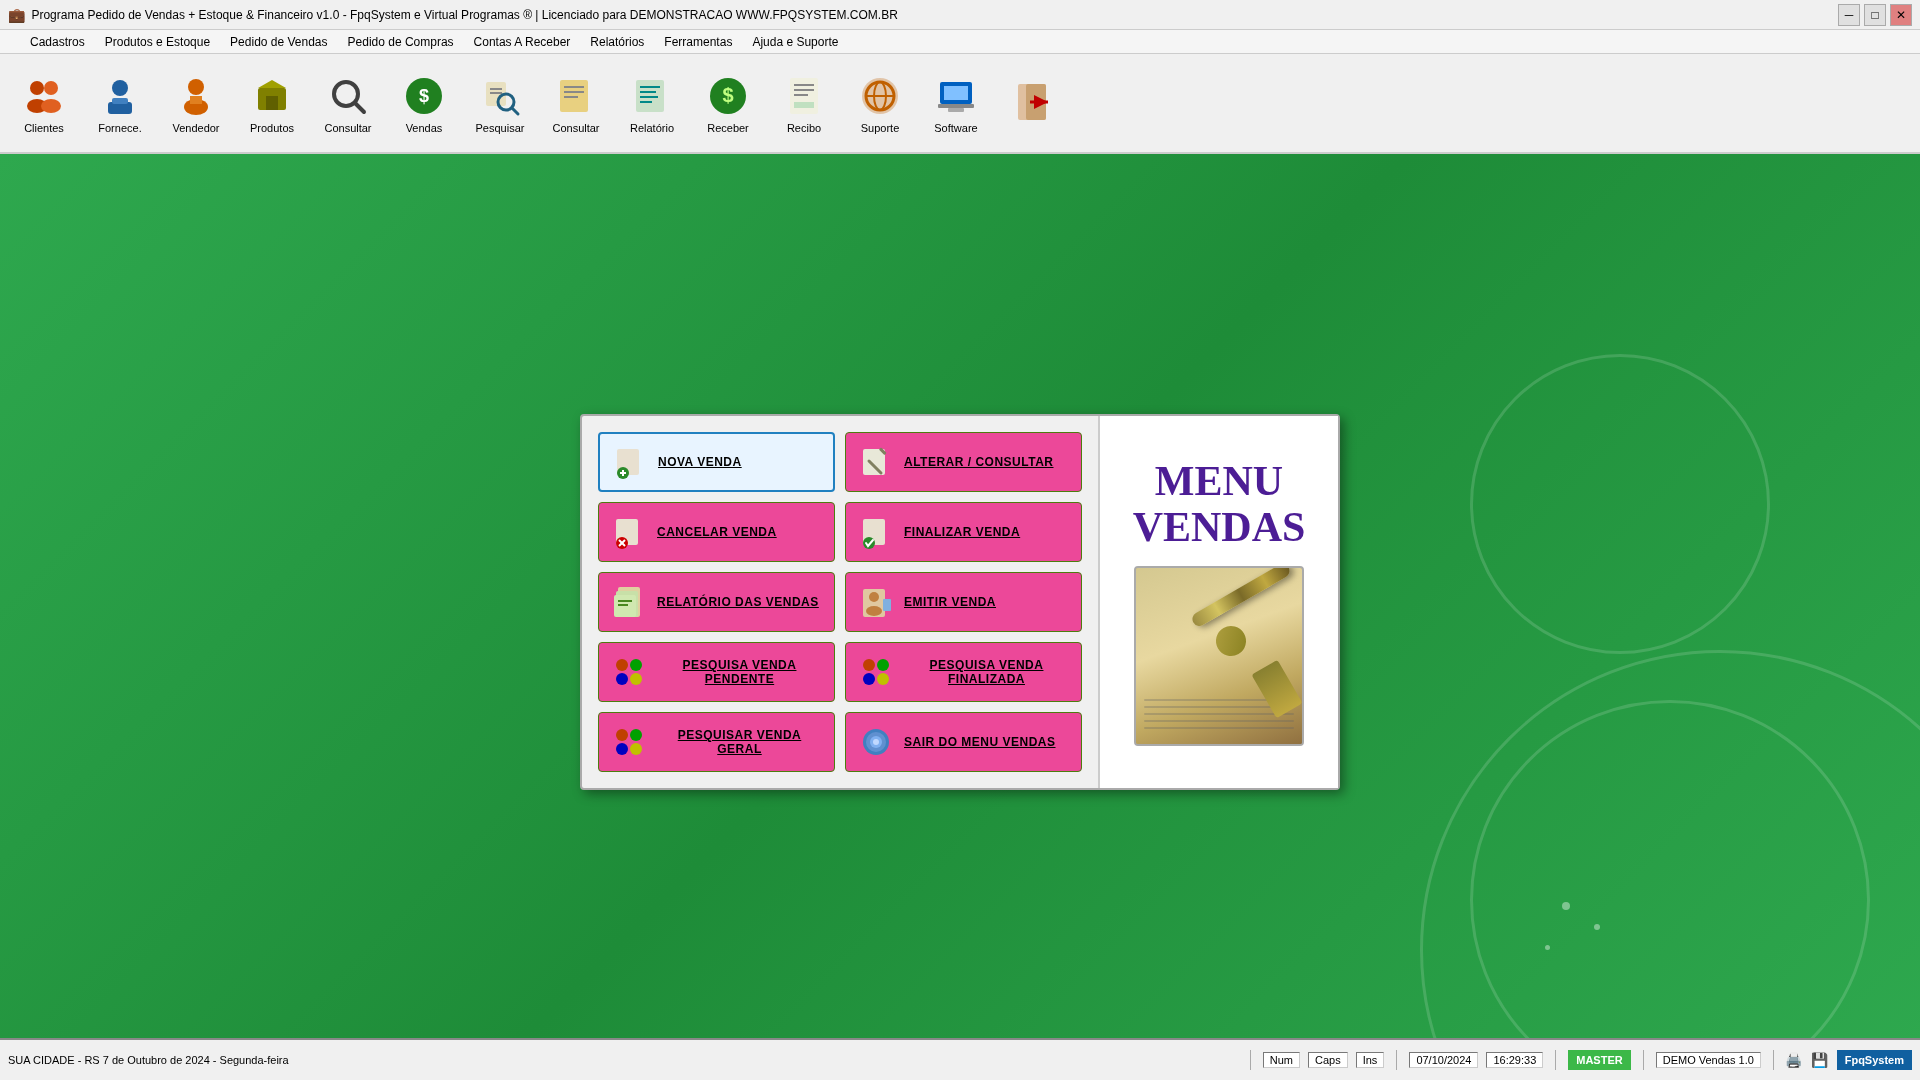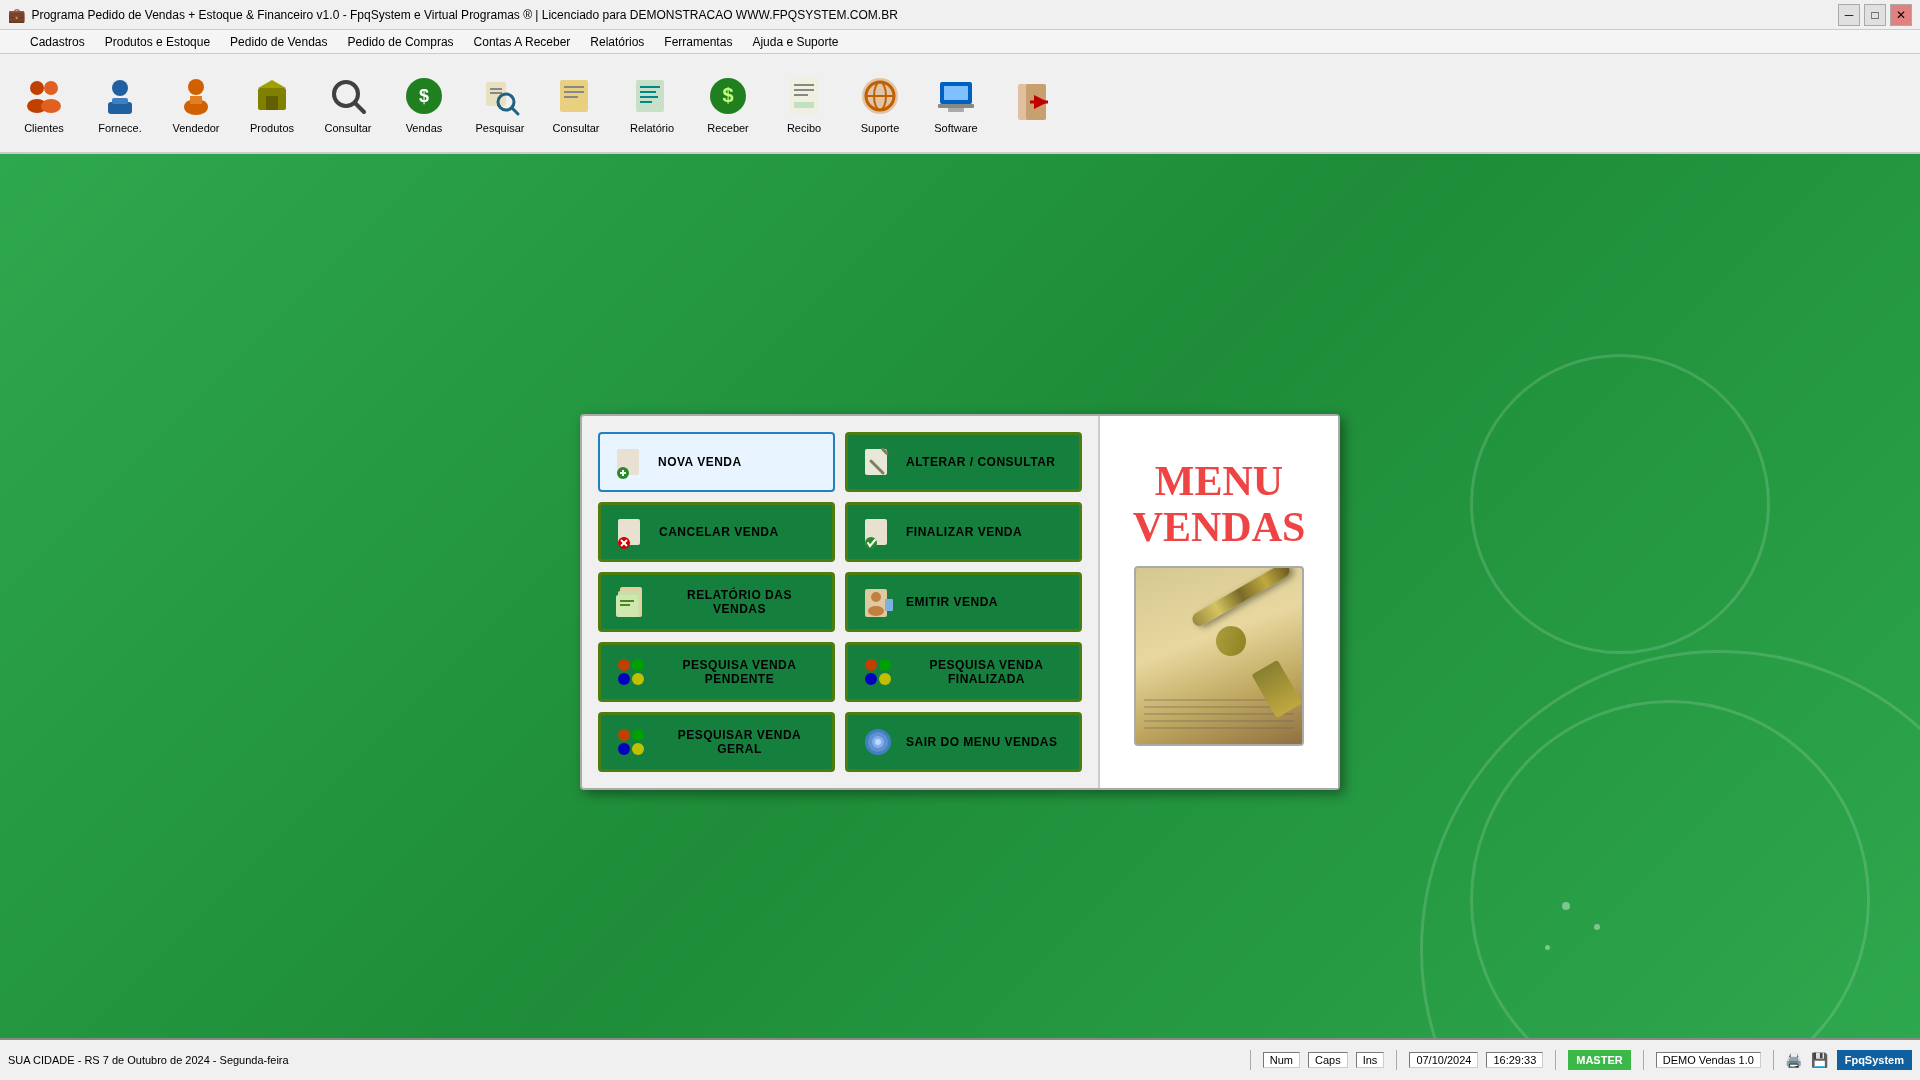--- a/index.html
+++ b/index.html
@@ -86,50 +86,51 @@
       border-radius: 4px;
       display: flex;
       box-shadow: 4px 4px 12px rgba(0,0,0,0.4);
     }
     #menu-left {
       flex: 1;
       padding: 16px;
       display: grid;
       grid-template-columns: 1fr 1fr;
       gap: 10px;
+      text-decoration: underline;
     }
     #menu-right {
       width: 240px;
       background: white;
       border-left: 2px solid #ccc;
       display: flex;
       flex-direction: column;
       align-items: center;
       justify-content: center;
       padding: 16px;
     }
     .menu-btn {
       display: flex;
       align-items: center;
       gap: 10px;
       padding: 8px 12px;
-      background: #15803d;
-      border: 3px solid #4d7c0f;
+      background: #ec4899;
+      border: 1px solid #4d7c0f;
       border-radius: 4px;
       cursor: pointer;
       font-size: 12px;
       font-weight: bold;
       min-height: 60px;
       transition: background 0.1s;
     }
     .menu-btn.selected { border: 2px solid #2080c0; background: #e8f4ff; }
     .btn-icon { width: 36px; height: 36px; display: flex; align-items: center; justify-content: center; font-size: 24px; flex-shrink: 0; }
     .btn-text { font-size: 12px; font-weight: bold; letter-spacing: 0.5px; }
     .menu-title {
-      color: #ef4444;
+      color: #4c1d95;
       font-size: 42px;
       font-weight: bold;
       text-align: center;
       line-height: 1.1;
       margin-bottom: 16px;
       font-family: Georgia, serif;
     }
     .menu-img {
       width: 170px;
       height: 180px;

